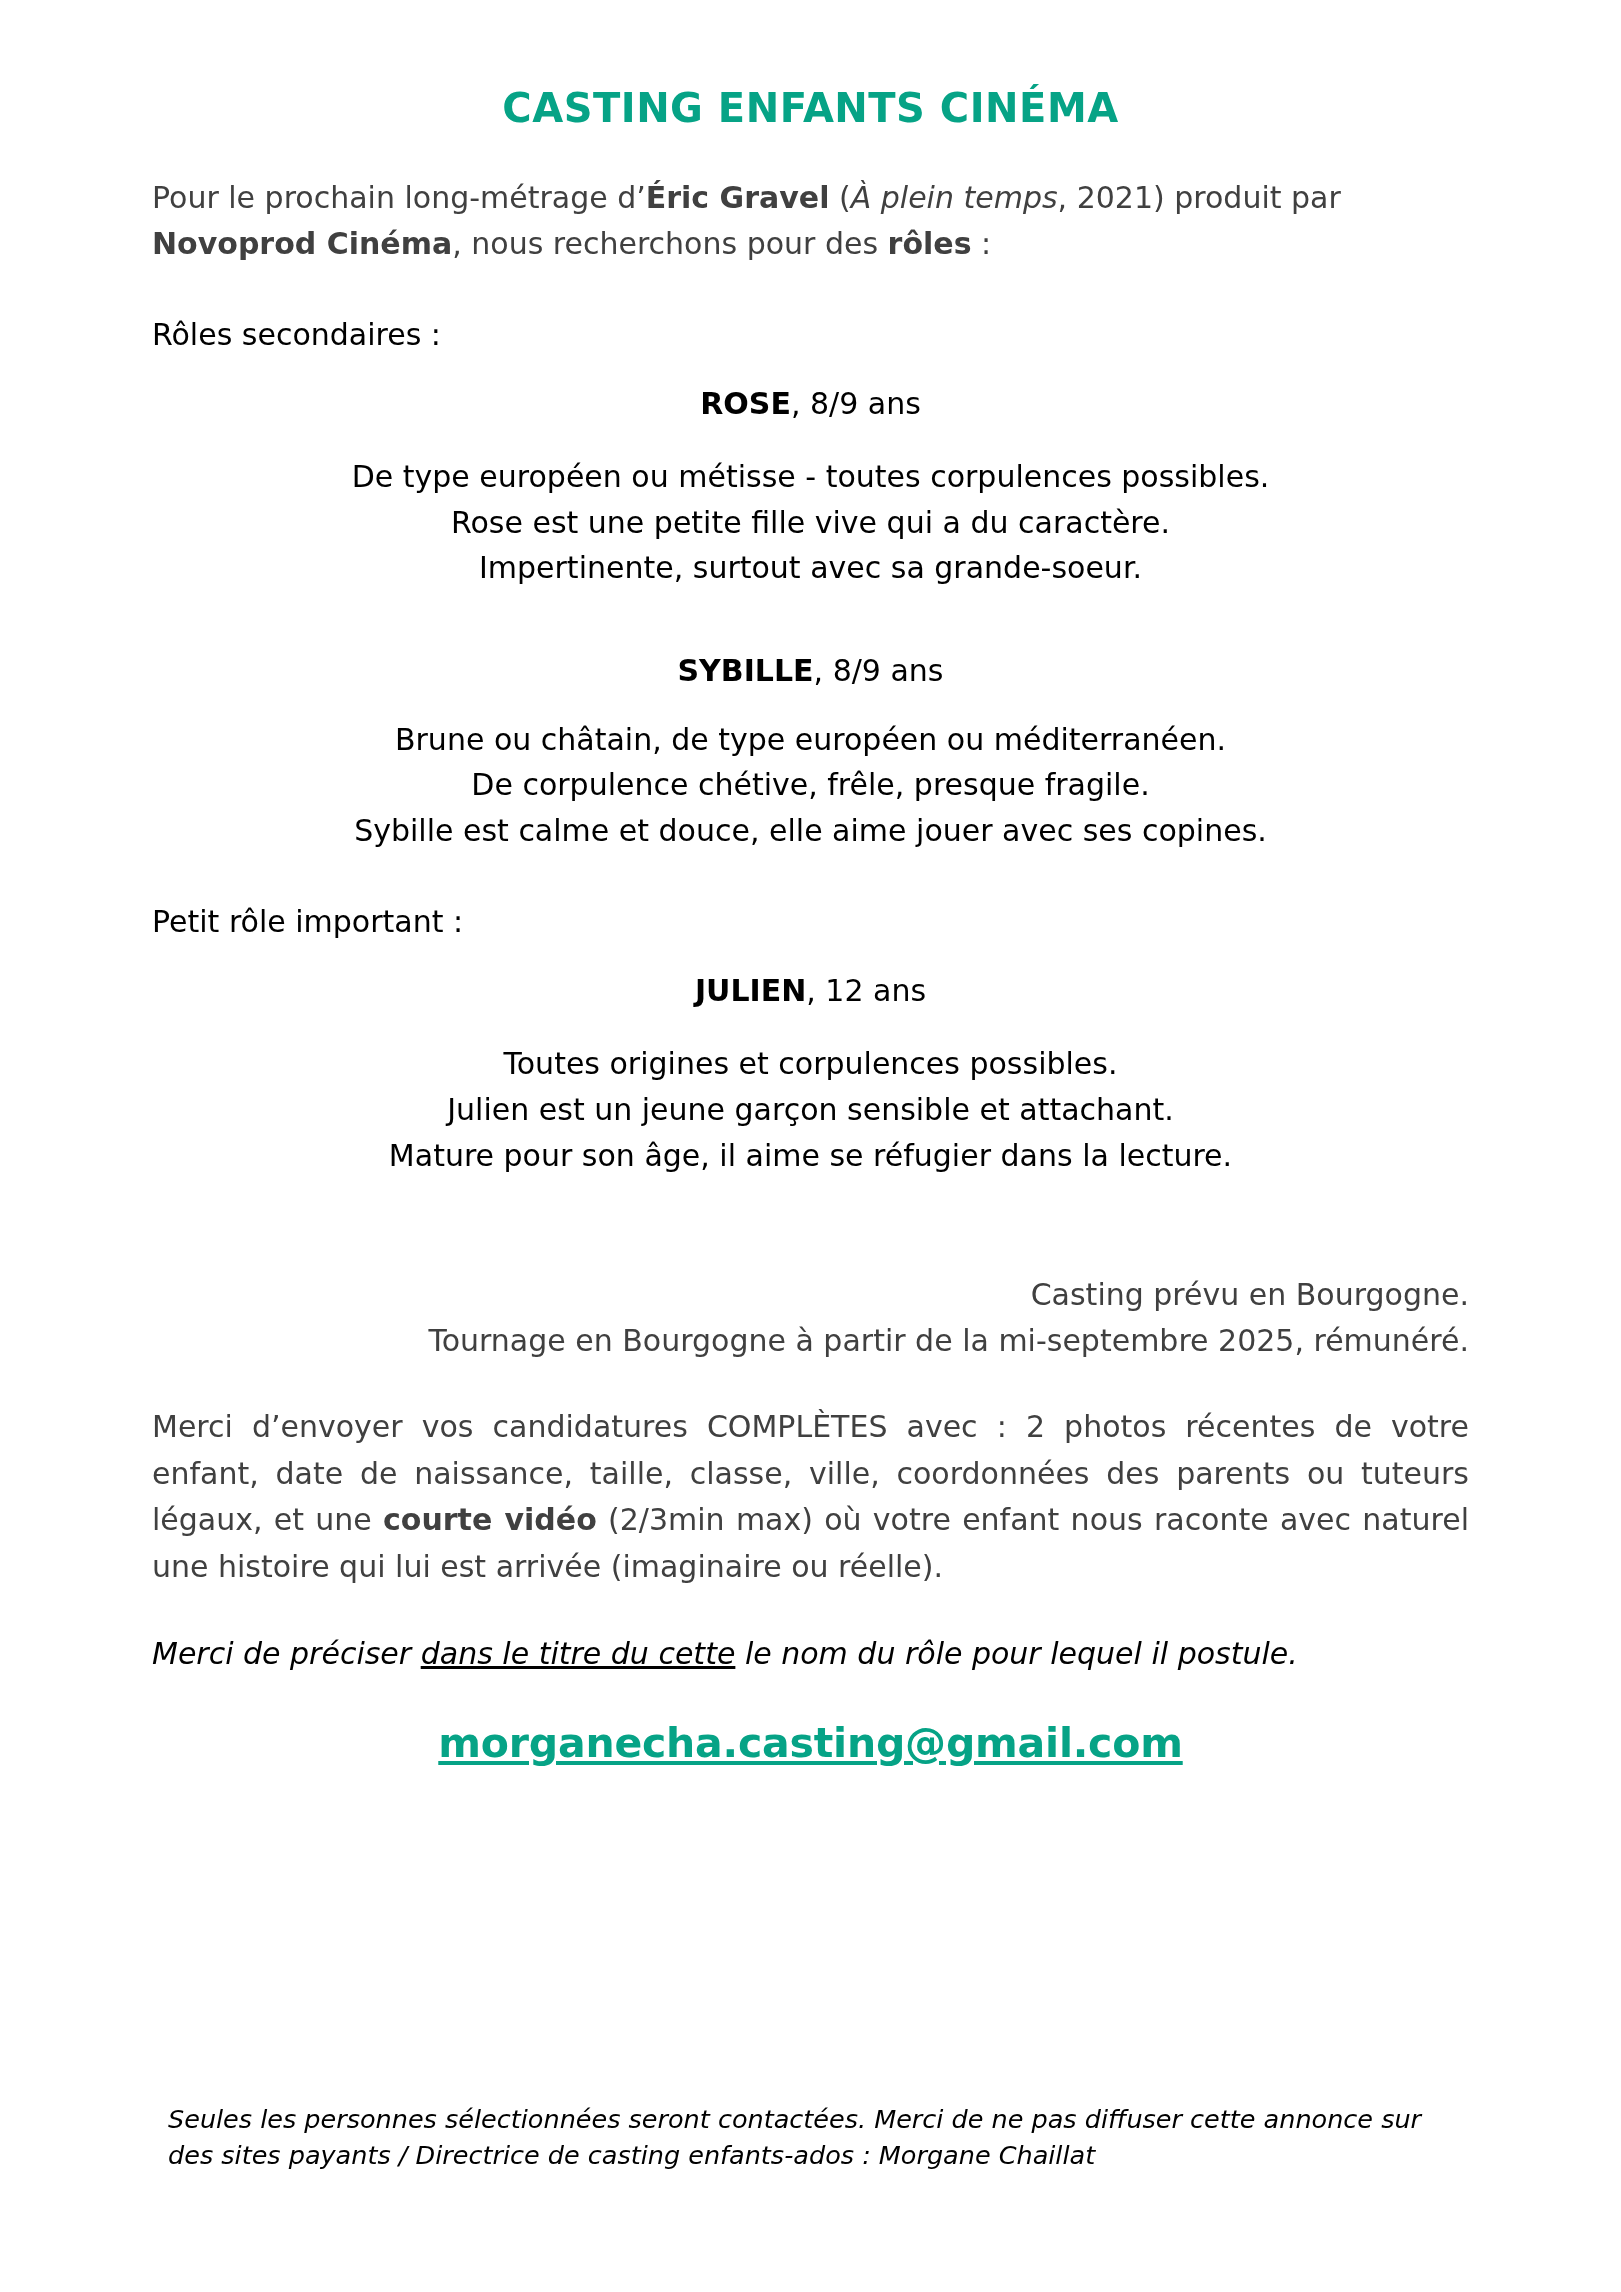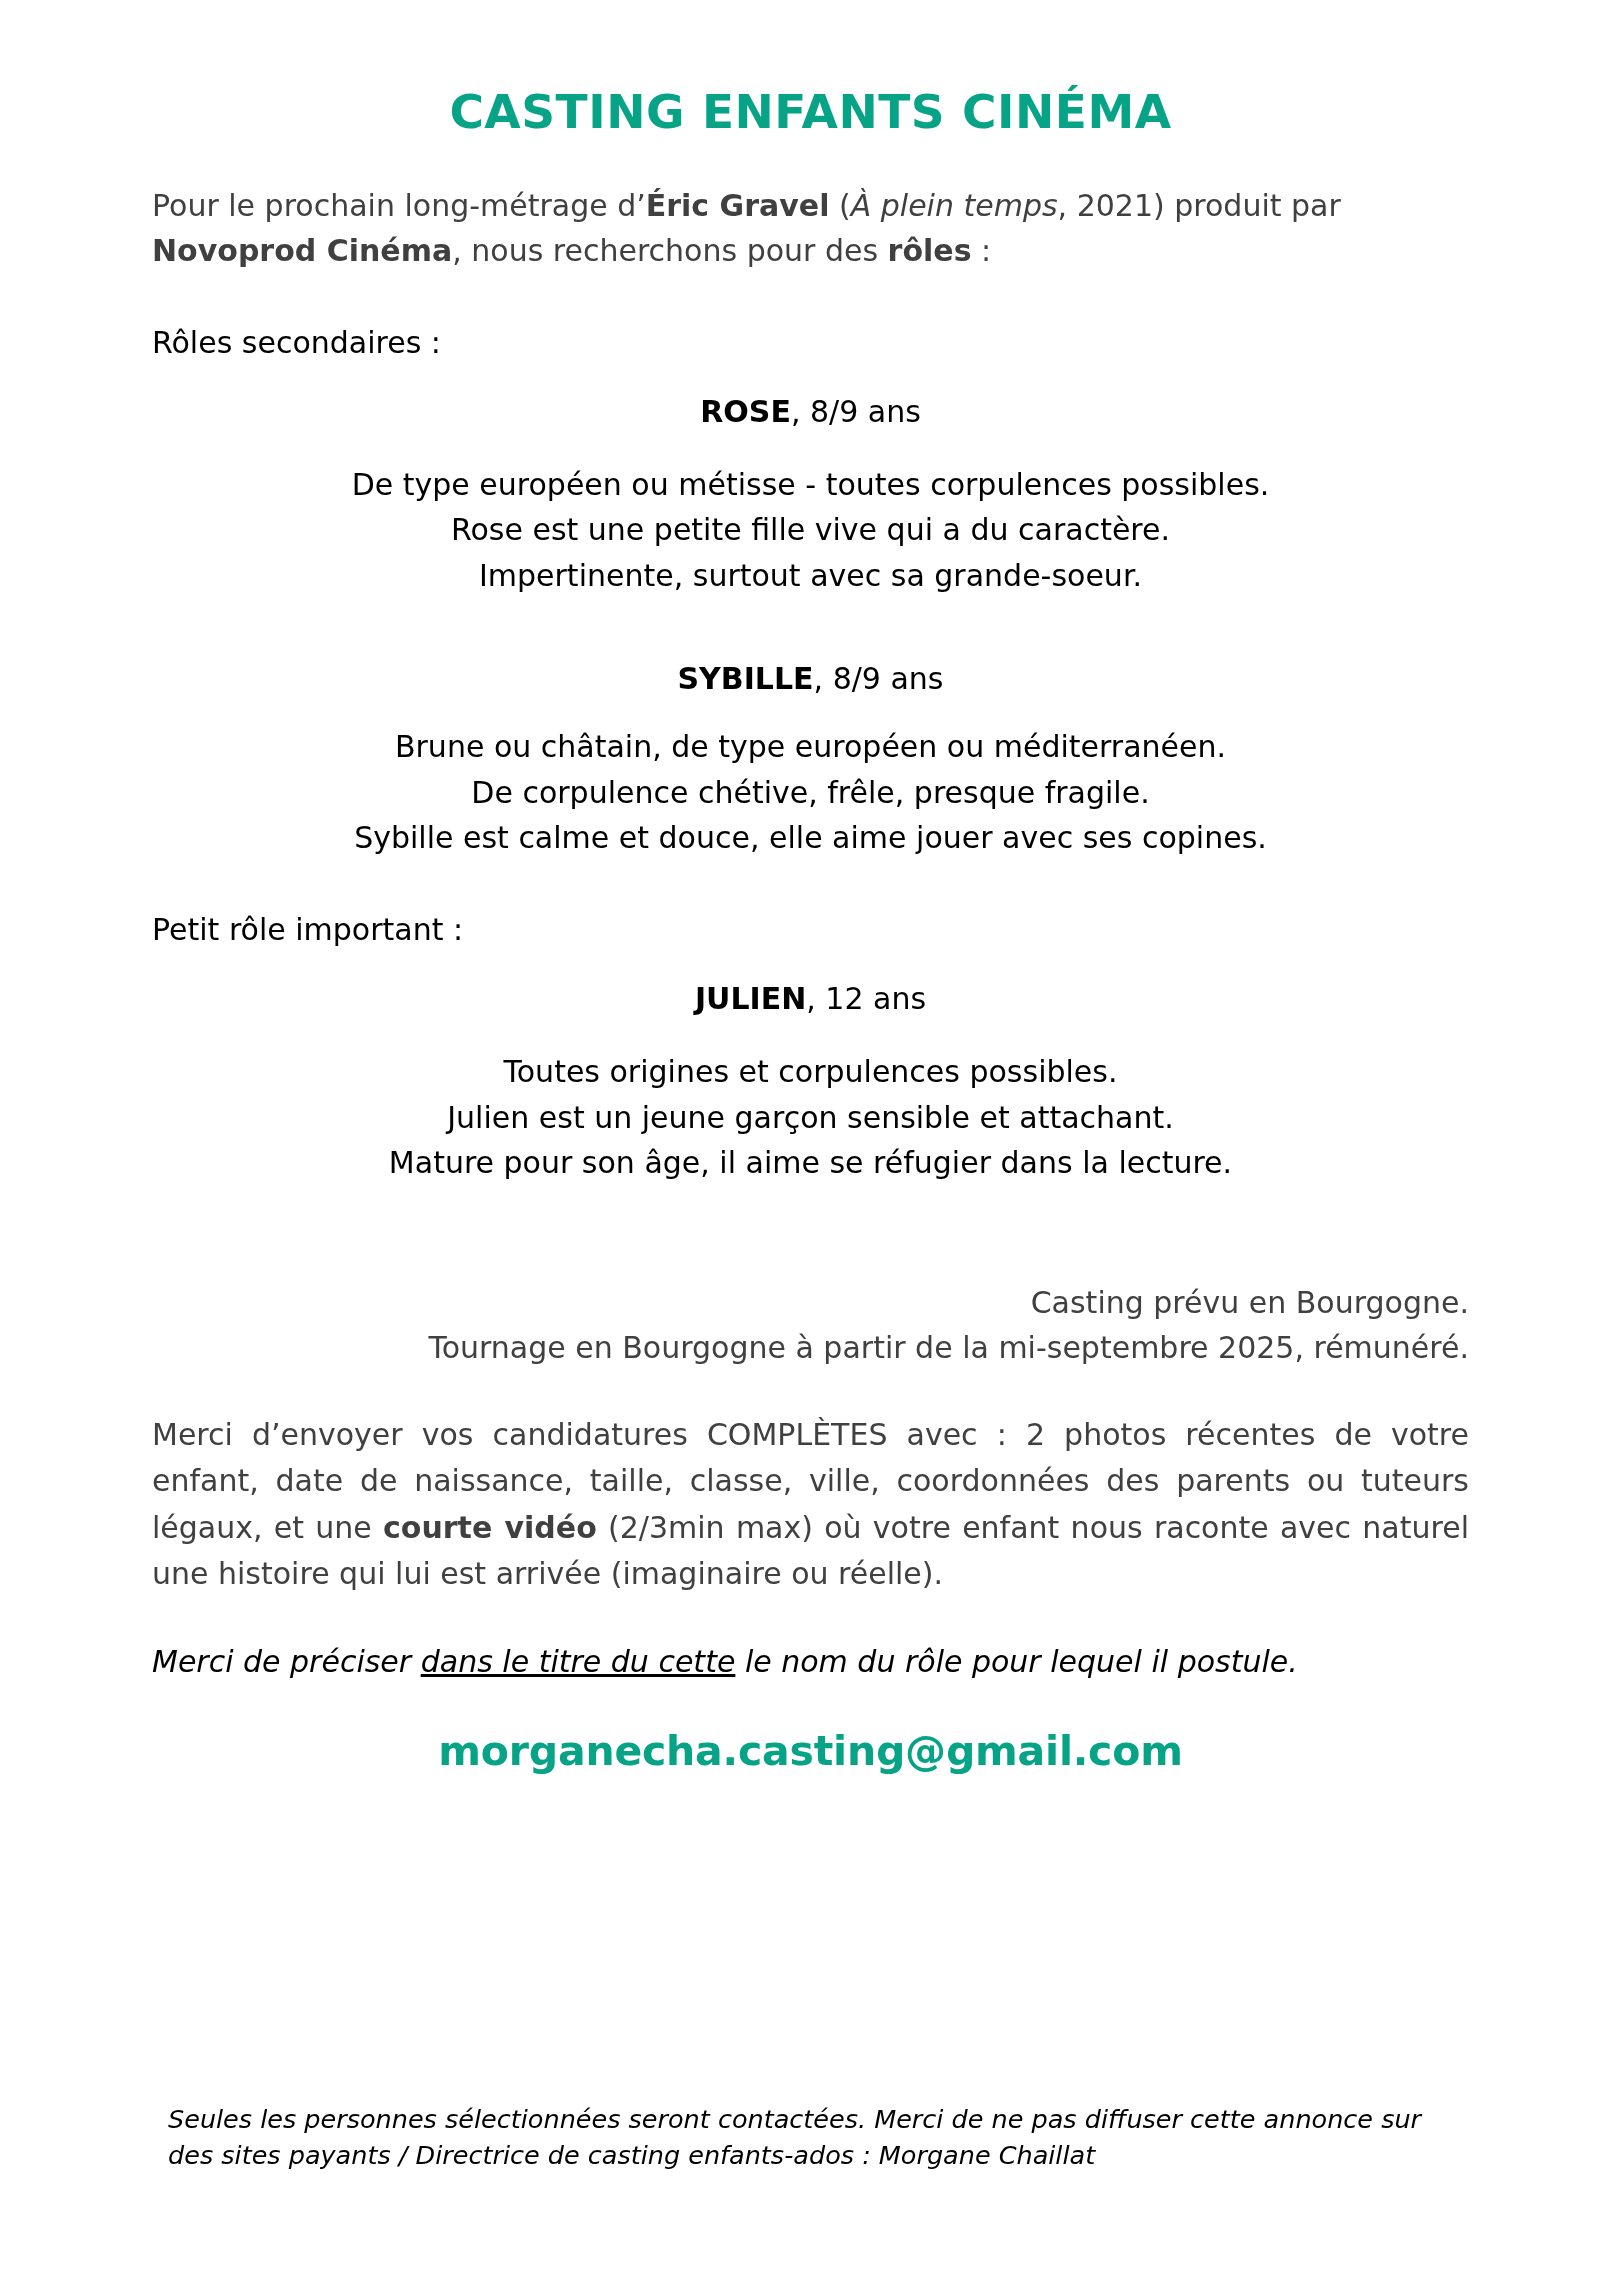--- a/index.html
+++ b/index.html
@@ -23,21 +23,21 @@
     box-sizing: border-box;
     padding: 0 152px;
   }
 
   
   .doc-title {
     margin: 0;
     padding-top: 86px;
     text-align: center;
     color: #06a386;
-    font-size: 47px;
+    font-size: 40px;
     font-weight: bold;
     letter-spacing: 0.5px;
     line-height: 1.1;
   }
 
   
   .body-text {
     font-size: 30px;
     line-height: 1.52;
     color: #404040;
@@ -105,20 +105,21 @@
   
   .email-wrap {
     margin-top: 43px;
     text-align: center;
   }
   .email-link {
     display: inline-block;
     color: #06a386;
     font-size: 41px;
     font-weight: bold;
+    text-decoration: underline;
     text-underline-offset: 3.9px;
     text-decoration-thickness: 3.9px;
     letter-spacing: -0.2px;
   }
 
   
   .footer {
     position: absolute;
     left: 168px;
     right: 152px;

